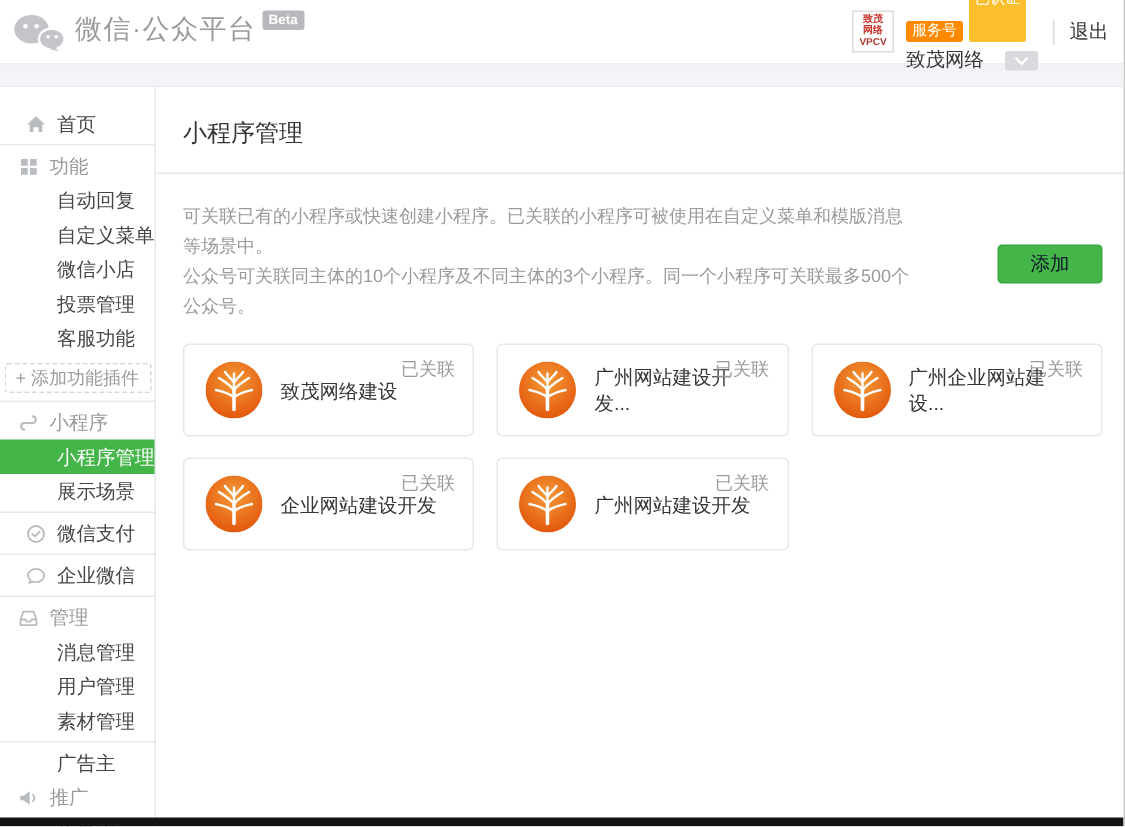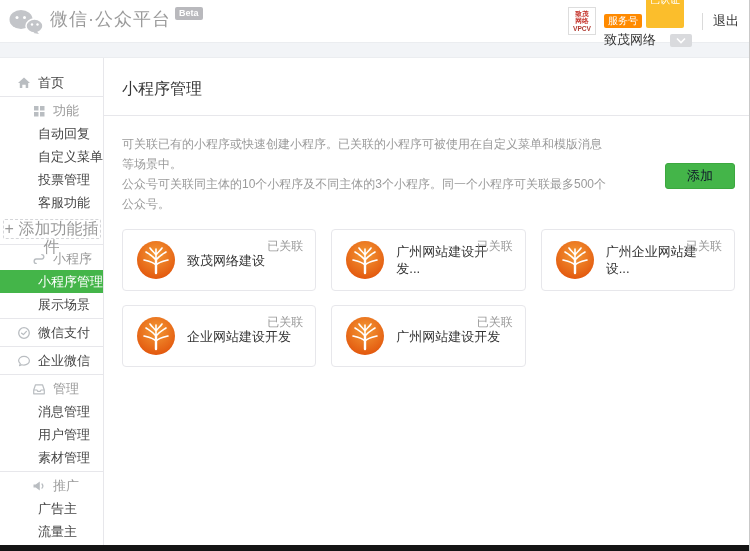--- a/index.html
+++ b/index.html
@@ -34,27 +34,27 @@
   .logout { font-size:13px; color:#353535; text-decoration:none; cursor:pointer; }
 
   
   .subband { height:16px; background:#f2f4f7; border-top:1px solid #ebedf0; border-bottom:1px solid #ebedf0; }
 
   
   .bodywrap { display:flex; height:493px; }
   .sidebar { width:104px; border-right:1px solid #e7e7eb; padding-top:13px; flex:none; }
   .side-row { height:23px; line-height:23px; font-size:13px; display:flex; align-items:center; }
   .side-head { padding-left:17px; color:#464646; cursor:pointer; }
-  .side-cat { padding-left:32px; color:#9a9a9a; cursor:default; }
+  .side-cat { padding-left:12px; color:#9a9a9a; cursor:default; }
   .side-head .sicon, .side-cat .sicon { width:14px; height:14px; margin-right:7px; display:inline-flex; }
   .side-sub { padding-left:38px; color:#464646; cursor:pointer; }
   .side-sub.selected { background:var(--green,#44b549); color:#fff; }
   .sep { border-top:1px solid #e7e7eb; margin:2px 0; }
   .add-plugin { display:block; width:98px; margin:5px auto; height:20px; line-height:18px;
-                border:1px dashed #d5d6d9; color:#9a9a9a; font-size:16px; text-align:center;
+                border:1px dashed #d5d6d9; color:#9a9a9a; font-size:12px; text-align:center;
                 border-radius:2px; cursor:pointer; background:#fff; }
 
   
   .main { flex:1; min-width:0; }
   .page-title { font-size:16px; color:#353535; padding:21px 20px 15px 18px; border-bottom:1px solid #e7e7eb; }
   .content { padding:18px 14px 0 18px; }
   .intro-row { display:flex; align-items:center;gap:41px; }
   .desc { flex:1; font-size:12px; color:#9a9a9a; line-height:20px; padding-right:12px; }
   .add-btn { width:70px; height:26px; margin-top:4px; background:var(--green,#44b549); color:#0f172a;
              border:1px solid #3ca83f; border-radius:3px; font-size:13px; cursor:pointer;
@@ -160,20 +160,23 @@
         </span>
         <span>功能</span>
       </div>
       <div class="side-row side-sub">
           <span>自动回复</span>
         </div>
       <div class="side-row side-sub">
           <span>自定义菜单</span>
         </div>
       <div class="side-row side-sub">
+          <span>微信小店</span>
+        </div>
+      <div class="side-row side-sub">
           <span>投票管理</span>
         </div>
       <div class="side-row side-sub">
           <span>客服功能</span>
         </div>
       <button class="add-plugin">+ 添加功能插件</button>
       <div class="sep"></div>
 
       <div class="side-row side-cat">
         <span class="sicon">
@@ -224,32 +227,32 @@
           <span>消息管理</span>
         </div>
       <div class="side-row side-sub">
           <span>用户管理</span>
         </div>
       <div class="side-row side-sub">
           <span>素材管理</span>
         </div>
       <div class="sep"></div>
 
+      <div class="side-row side-sub">
+          <span>广告主</span>
+        </div>
       <div class="side-row side-cat">
         <span class="sicon">
           <svg width="14" height="14" viewBox="0 0 14 14">
               <path d="M1.5 5.5v3h2.2l4.1 3V2.5l-4.1 3z" fill="#b9bdc1"></path>
               <path d="M10 5a3.2 3.2 0 010 4.2" fill="none" stroke="#b9bdc1" stroke-width="1.2" stroke-linecap="round"></path>
             </svg>
         </span>
         <span>推广</span>
       </div>
-      <div class="side-row side-sub">
-          <span>广告主</span>
-        </div>
       <div class="side-row side-sub">
           <span>流量主</span>
         </div>
     </div>
 
     <div class="main">
       <div class="page-title">小程序管理</div>
       <div class="content">
         <div class="intro-row">
           <p class="desc">

